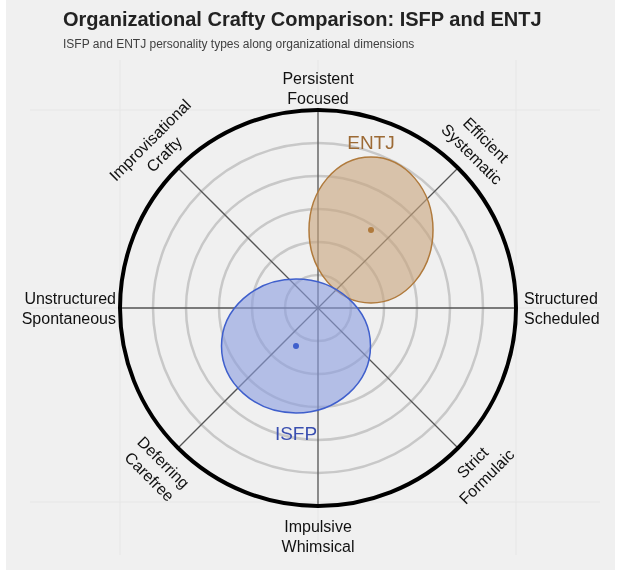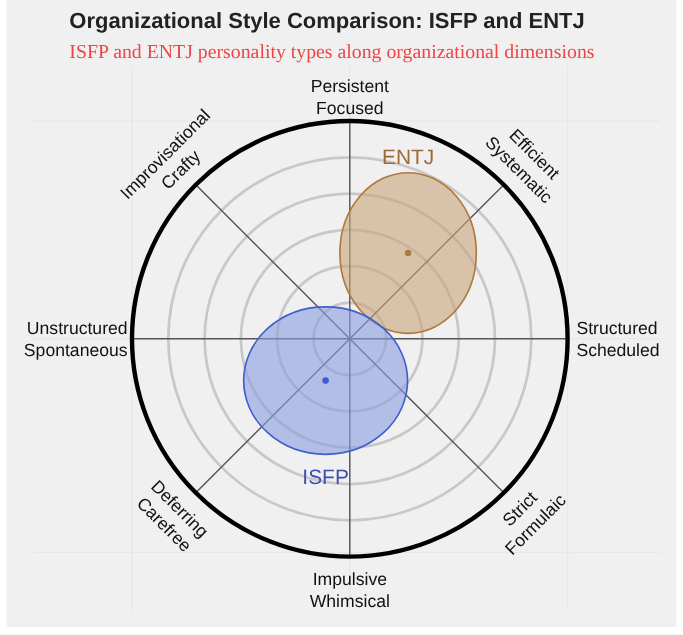--- a/index.html
+++ b/index.html
@@ -13,33 +13,33 @@
       background: #f0f0f0;
     }
     .title {
       position: absolute; left: 63px; top: 8px;
       font-size: 20px; font-weight: bold; color: #222;
       font-family: "Liberation Sans", sans-serif;
       white-space: nowrap;
     }
     .subtitle {
       position: absolute; left: 63px; top: 37px;
-      font-size: 18px; color: #ef4444;
-      font-family: Liberation Serif, serif;
+      font-size: 12px; color: #404040;
+      font-family: Liberation Sans, sans-serif;
       white-space: nowrap;
     }
     svg { position: absolute; left: 0; top: 0; }
     .axis-label { font-family: "Liberation Sans", sans-serif; font-size: 16px; fill: #111; }
     .type-label { font-family: "Liberation Sans", sans-serif; font-size: 19px; }
   </style>
 </head>
 <body>
 
 <div class="figure"></div>
-<div class="title">Organizational Style Comparison: ISFP and ENTJ</div>
+<div class="title">Organizational Crafty Comparison: ISFP and ENTJ</div>
 <div class="subtitle">ISFP and ENTJ personality types along organizational dimensions</div>
 
 <svg id="chart" width="621" height="577" viewBox="0 0 621 577">
   <g id="bg-grid">
       <line x1="120" y1="60" x2="120" y2="555" stroke="#e6e6e6" stroke-width="1"></line>
       <line x1="318" y1="60" x2="318" y2="555" stroke="#e6e6e6" stroke-width="1"></line>
       <line x1="516" y1="60" x2="516" y2="555" stroke="#e6e6e6" stroke-width="1"></line>
       <line x1="30" y1="110" x2="600" y2="110" stroke="#e6e6e6" stroke-width="1"></line>
       <line x1="30" y1="308" x2="600" y2="308" stroke="#e6e6e6" stroke-width="1"></line>
       <line x1="30" y1="502" x2="600" y2="502" stroke="#e6e6e6" stroke-width="1"></line>

